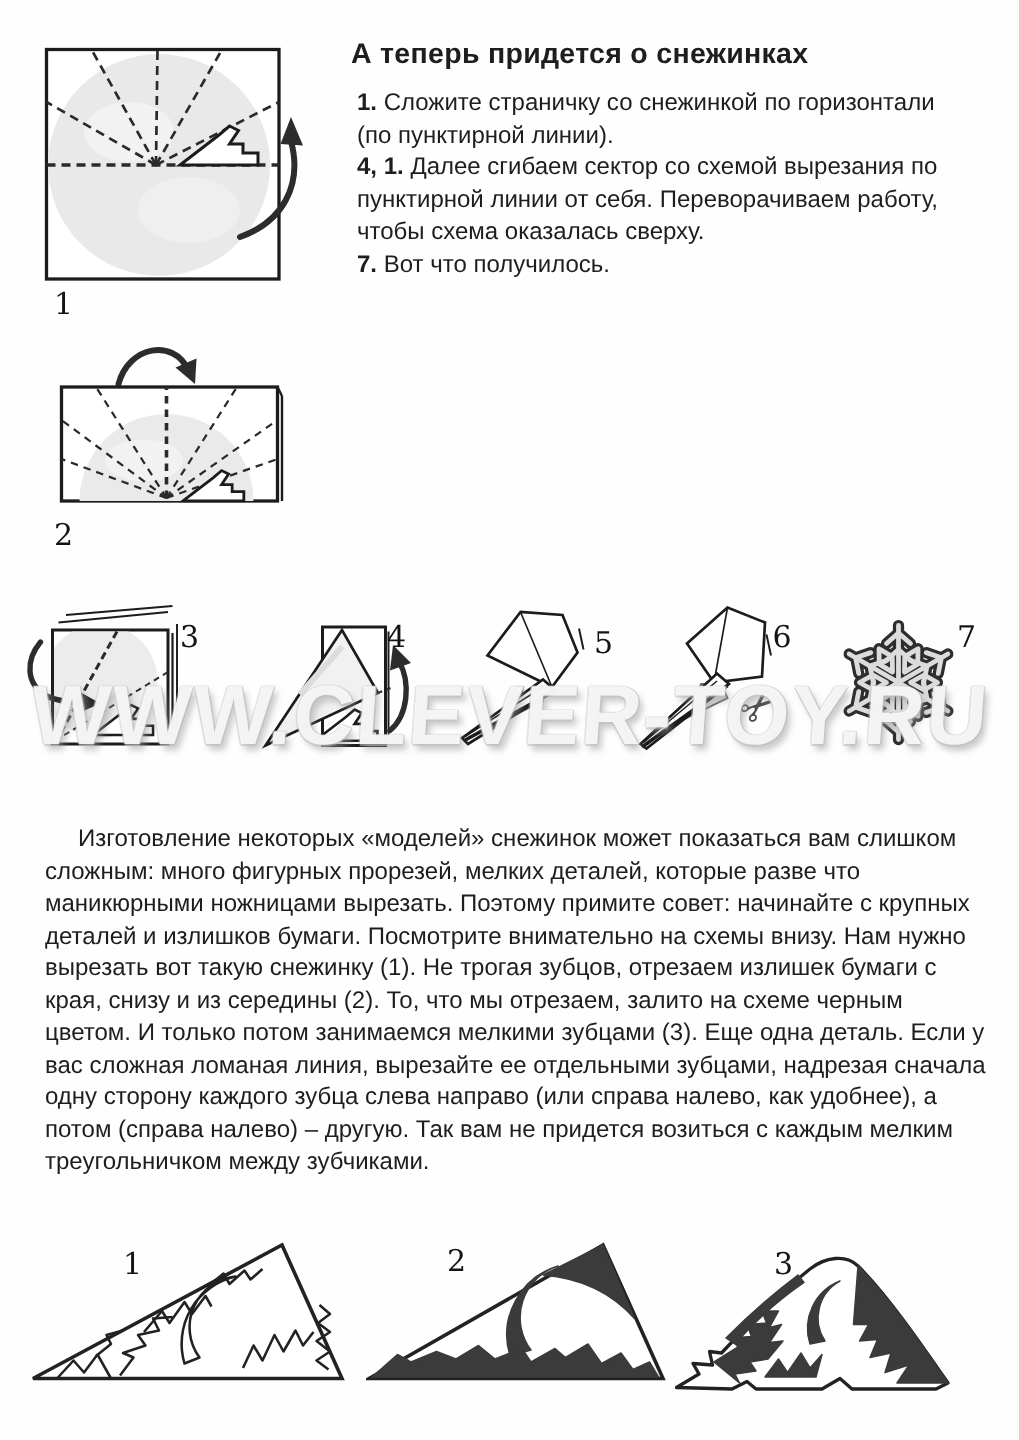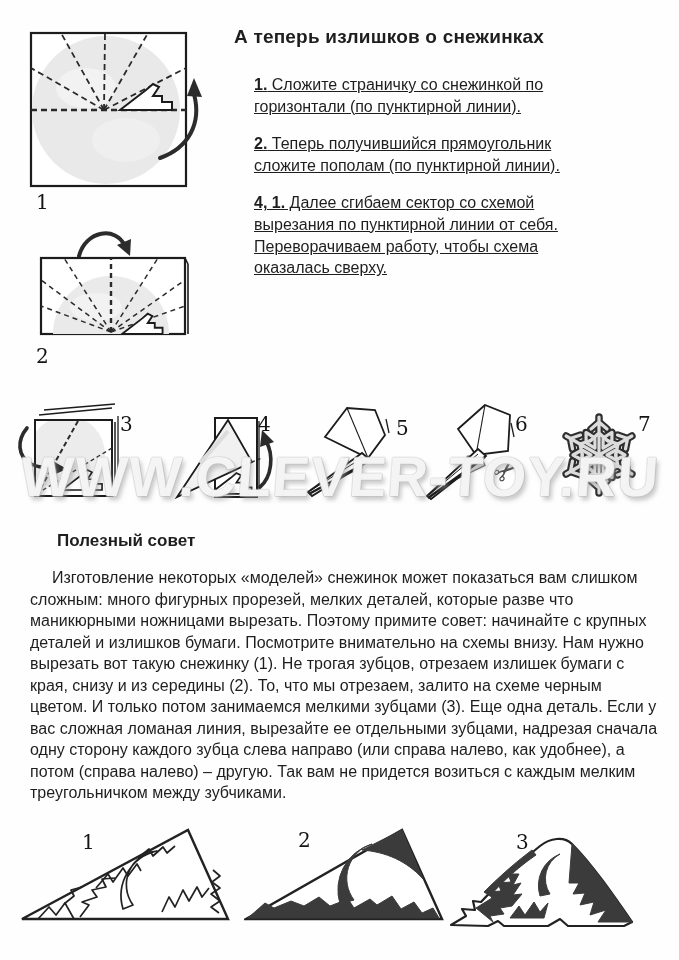--- a/index.html
+++ b/index.html
@@ -2,48 +2,48 @@
 <html><head>
 <meta charset="utf-8">
 <style>
   html,body{margin:0;padding:0;background:#ffffff;}
   #page{position:relative;width:679px;height:960px;background:#fefefe;overflow:hidden;
         font-family:"Liberation Sans",sans-serif;color:#1e1e1e;}
   .abs{position:absolute;}
   
   #title{left:234px;top:26px;width:410px;font-size:19px;font-weight:bold;letter-spacing:.2px;}
   #steps{left:238px;top:58px;width:392px;font-size:16px;line-height:21.6px;}
-  #steps p{margin:16px;text-decoration:underline;}
+  #steps p{margin:0;}
   #steps .num{font-weight:bold;}
   
   .figlabel{font-family:"DejaVu Serif",serif;font-size:20px;color:#141414;}
   
   #tip-heading{left:57px;top:531px;font-size:17px;font-weight:bold;}
-  #tip-body{left:30px;top:567px;width:628px;font-size:16px;line-height:21.5px;text-indent:22px;}
+  #tip-body{left:30px;top:549px;width:628px;font-size:16px;line-height:21.5px;text-indent:22px;}
   
   #watermark{left:-6px;top:444px;width:692px;text-align:center;white-space:nowrap;
     font-weight:bold;font-size:56px;letter-spacing:1px;
     color:rgba(255,255,255,0.82);
     text-shadow:1px 0 0 rgba(185,185,185,.55),-1px 0 0 rgba(200,200,200,.45),
                 0 1px 0 rgba(185,185,185,.55),0 -1px 0 rgba(205,205,205,.4),
                 3px 4px 4px rgba(150,150,150,.5);
     transform:skewX(-4deg);z-index:6;pointer-events:none;}
   svg{display:block;}
 </style>
 </head>
 <body>
 
 <div id="page">
 
-  <div id="title" class="abs">А теперь излишков о снежинках</div>
+  <div id="title" class="abs">А теперь придется о снежинках</div>
 
   <div id="steps" class="abs">
     <p><span class="num">1.</span><span> Сложите страничку со снежинкой по горизонтали (по пунктирной линии).</span></p>
-    <p><span class="num">2.</span><span> Теперь получившийся прямоугольник сложите пополам (по пунктирной линии).</span></p>
     <p><span class="num">4, 1.</span><span> Далее сгибаем сектор со схемой вырезания по пунктирной линии от себя. Переворачиваем работу, чтобы схема оказалась сверху.</span></p>
+    <p><span class="num">7.</span><span> Вот что получилось.</span></p>
   </div>
 
   <svg class="abs" style="left:26px;top:28px;" width="200" height="165" viewBox="0 0 200 165">
     <rect x="5" y="5" width="155" height="153" fill="#ffffff" stroke="#1c1c1c" stroke-width="2.2"></rect>
     <circle cx="80" cy="82" r="74" fill="#e9e9e9"></circle>
     <ellipse cx="60" cy="60" rx="30" ry="20" fill="#f4f4f4" opacity="0.8"></ellipse>
     <ellipse cx="100" cy="112" rx="34" ry="22" fill="#f1f1f1" opacity="0.7"></ellipse>
     <g stroke="#2a2a2a" stroke-width="1.8" stroke-dasharray="6,4" fill="none">
       <line x1="5" y1="82" x2="160" y2="82" stroke-width="2.4"></line>
       <line x1="78" y1="82" x2="5" y2="40"></line>
@@ -171,21 +171,20 @@
         <polygon points="0,-26 5,-17 0,-8 -5,-17" transform="rotate(210)"></polygon>
         <polygon points="0,-26 5,-17 0,-8 -5,-17" transform="rotate(270)"></polygon>
         <polygon points="0,-26 5,-17 0,-8 -5,-17" transform="rotate(330)"></polygon>
       </g>
     </g>
   </svg>
   <span class="abs figlabel" style="left:638px;top:412px;">7</span>
 
   <div id="watermark" class="abs">WWW.CLEVER-TOY.RU</div>
 
-  <div id="tip-heading" class="abs">Полезный совет</div>
   <div id="tip-body" class="abs">Изготовление некоторых «моделей» снежинок может показаться вам слишком сложным: много фигурных прорезей, мелких деталей, которые разве что маникюрными ножницами вырезать. Поэтому примите совет: начинайте с крупных деталей и излишков бумаги. Посмотрите внимательно на схемы внизу. Нам нужно вырезать вот такую снежинку (1). Не трогая зубцов, отрезаем излишек бумаги с края, снизу и из середины (2). То, что мы отрезаем, залито на схеме черным цветом. И только потом занимаемся мелкими зубцами (3). Еще одна деталь. Если у вас сложная ломаная линия, вырезайте ее отдельными зубцами, надрезая сначала одну сторону каждого зубца слева направо (или справа налево, как удобнее), а потом (справа налево) – другую. Так вам не придется возиться с каждым мелким треугольничком между зубчиками.</div>
 
   <svg class="abs" style="left:20px;top:824px;" width="212" height="100" viewBox="0 0 212 100">
     <polygon points="2,95 168,6 208,95" fill="#ffffff" stroke="#222222" stroke-width="2.4"></polygon>
     <g stroke="#222222" stroke-width="1.7" fill="none" stroke-linejoin="round">
       <path d="M18,95 l11,-12 7,8 9,-12 9,16"></path>
       <path d="M60,93 l9,-12 -7,-3 15,-5 -5,-7 14,-3 -4,-8 13,-1"></path>
       <path d="M76,64 l12,-14 5,8 10,-14 5,8 9,-12 4,7"></path>
       <path d="M103,85 a46,46 0 0 1 34,-58 a34,34 0 0 0 -24,54 z"></path>
       <path d="M142,88 l7,-15 6,10 8,-17 6,11 8,-14 5,10 7,-9"></path>

